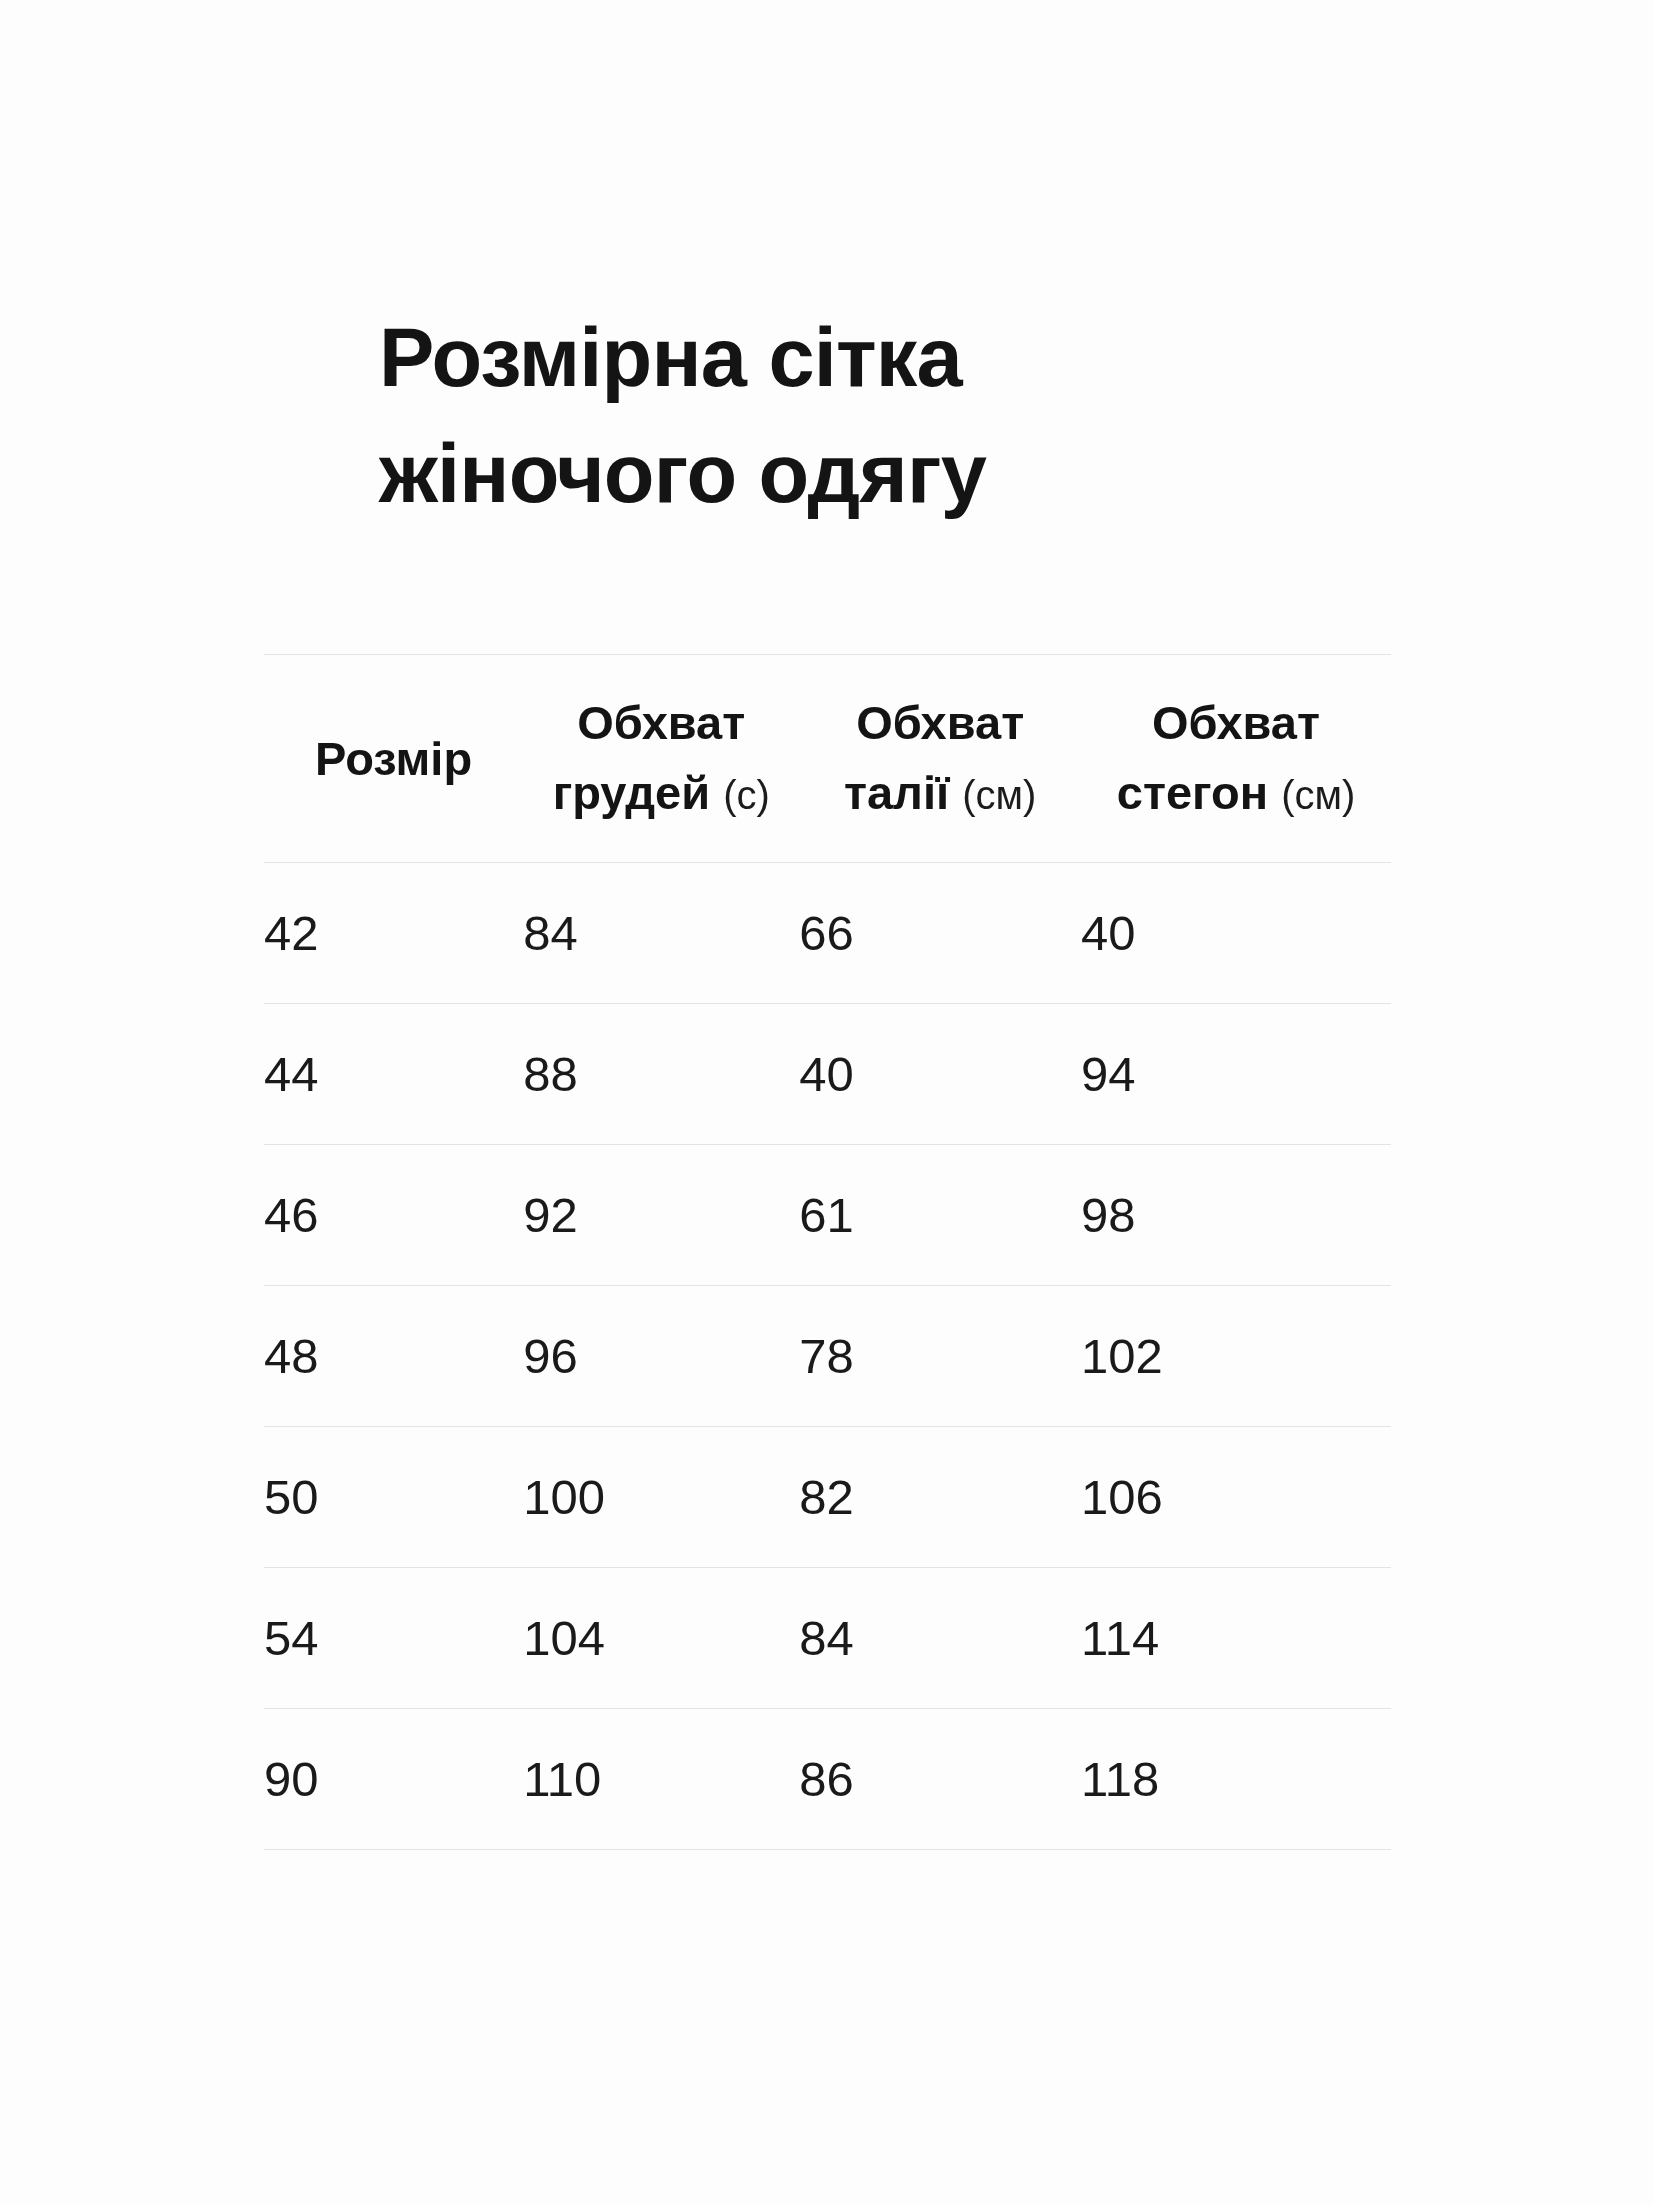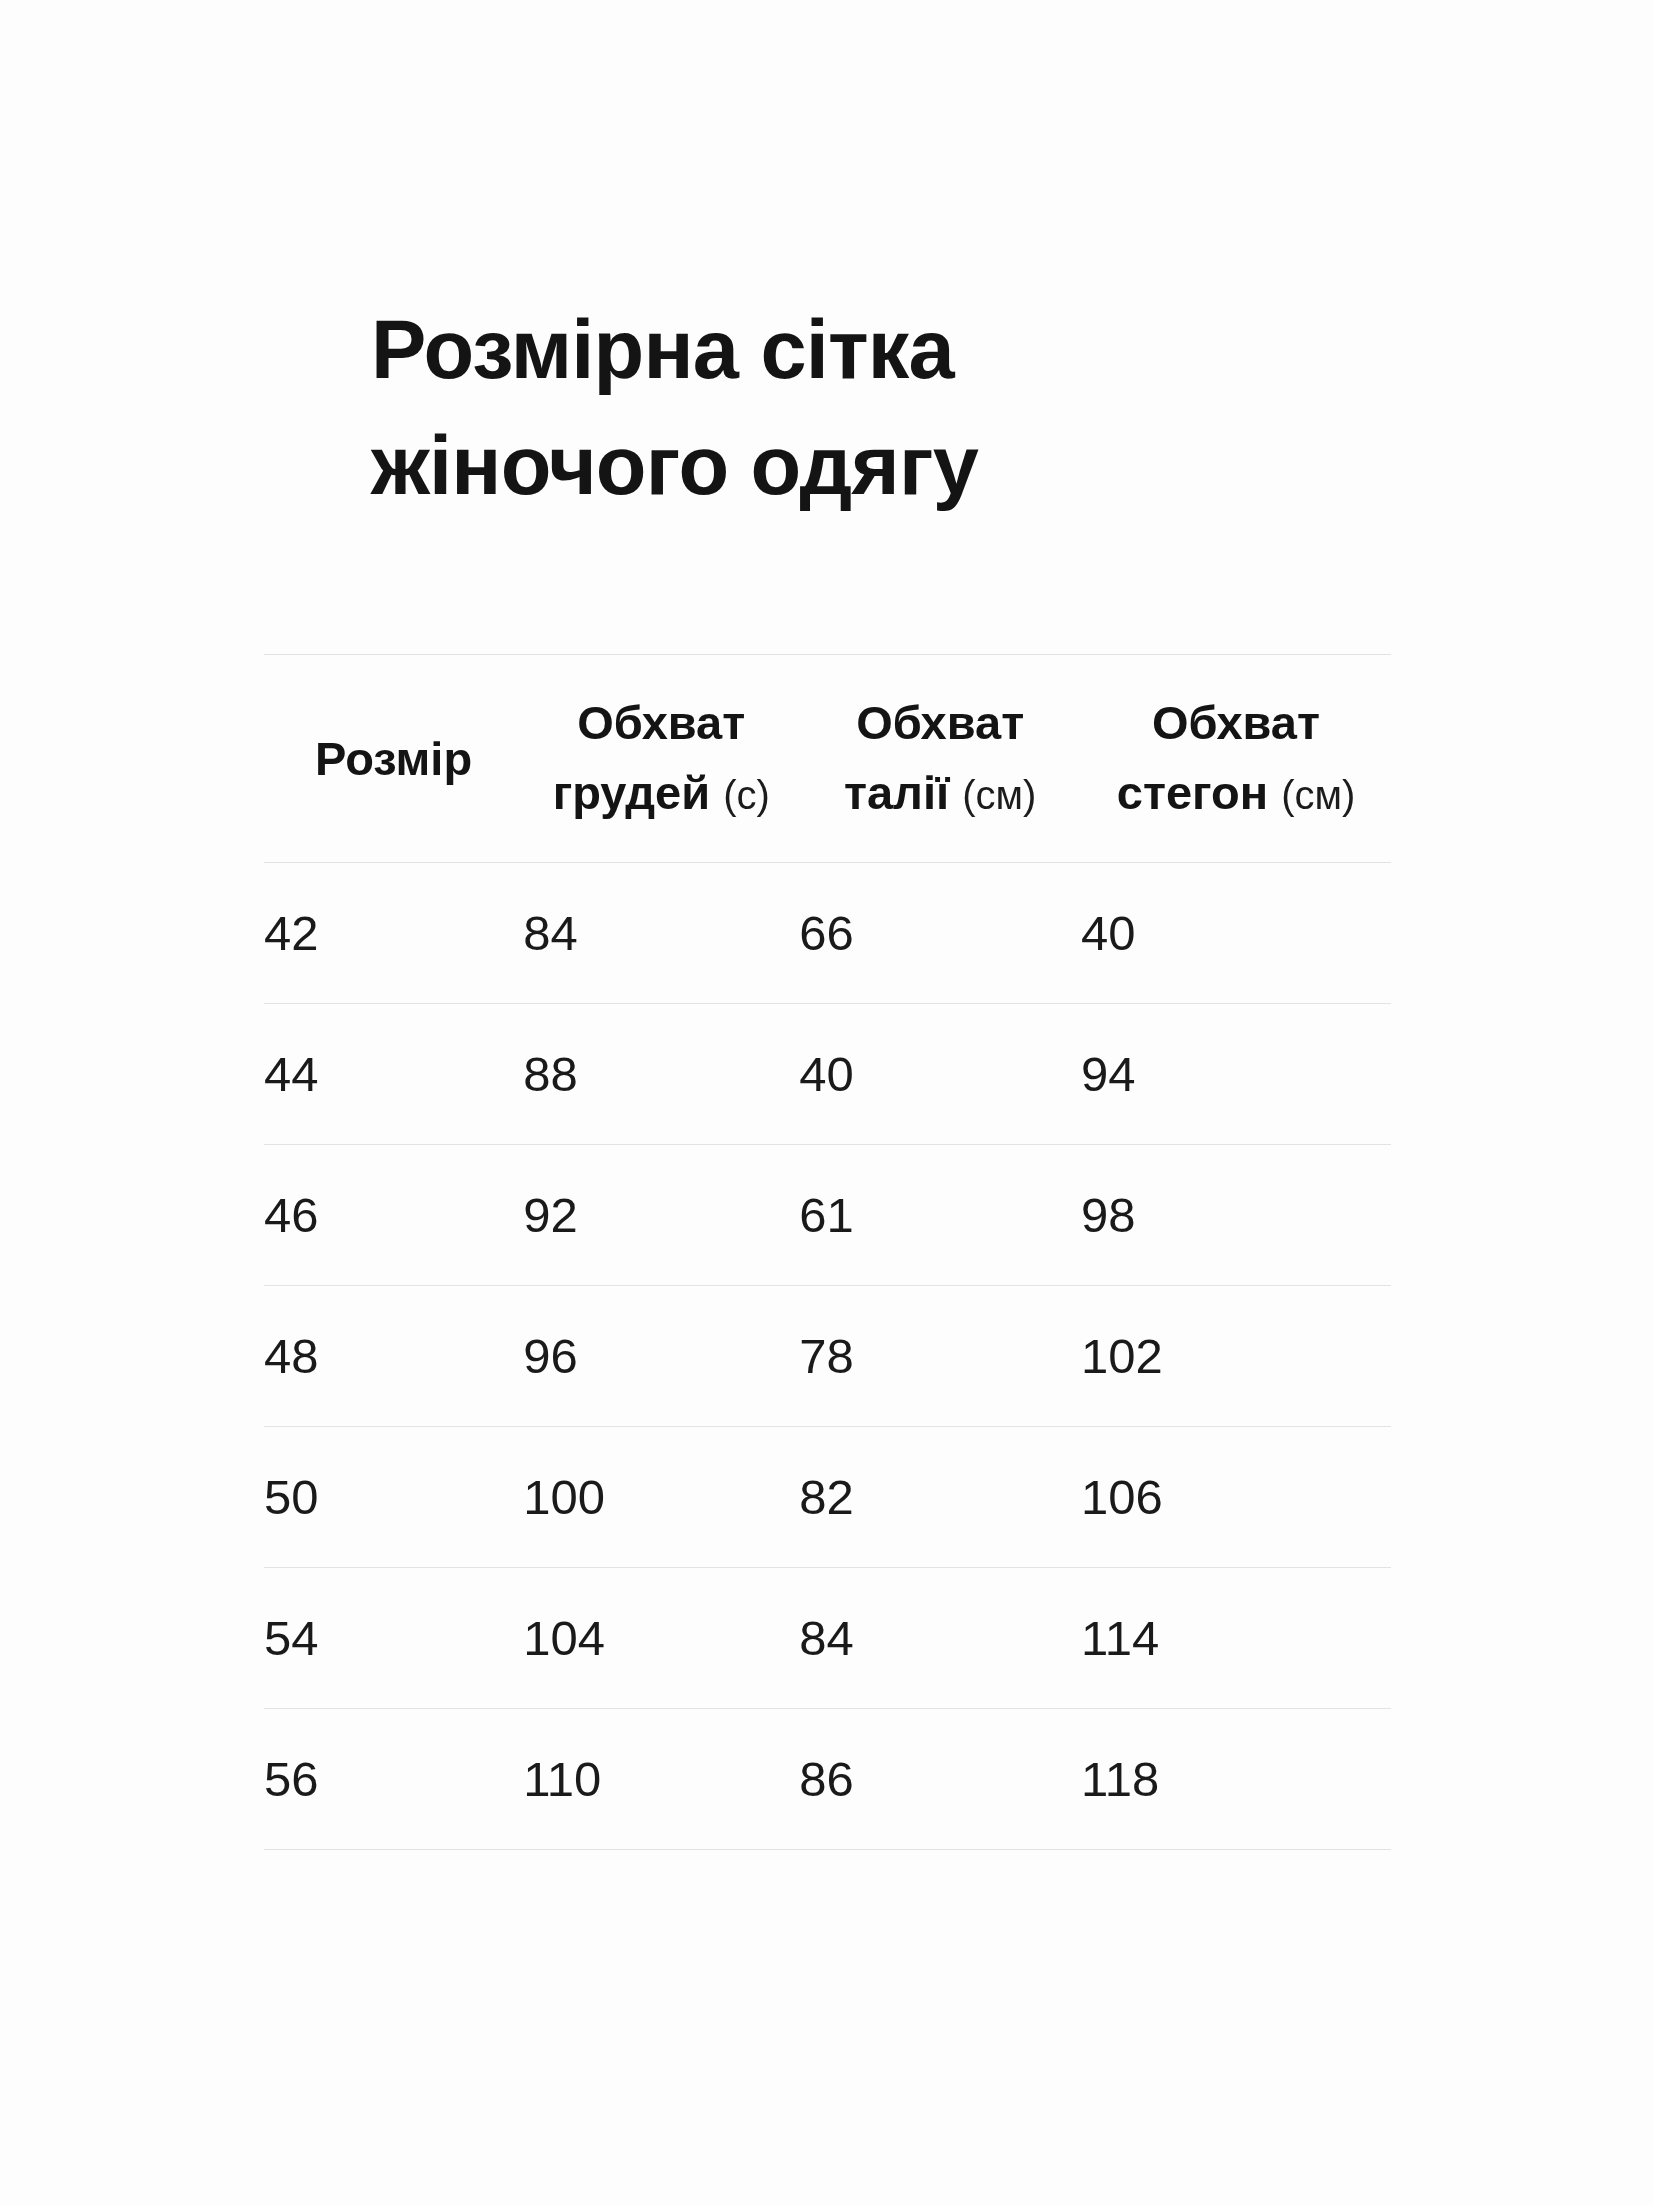--- a/index.html
+++ b/index.html
@@ -16,21 +16,21 @@
     overflow: hidden;
   }
   .page {
     position: absolute;
     inset: 0;
   }
   h1.title {
     position: absolute;
     left: 363px;
     top: 284px;
-    margin: 8px;
+    margin: 16px;
     font-size: 83px;
     line-height: 116px;
     font-weight: 700;
     letter-spacing: -0.8px;
     color: #141414;
   }
   h1.title span { display: block; }
 
   table.size-table {
     position: absolute;
@@ -139,21 +139,21 @@
           <td>82</td>
           <td>106</td>
         </tr>
         <tr>
           <td>54</td>
           <td>104</td>
           <td>84</td>
           <td>114</td>
         </tr>
         <tr>
-          <td>56</td>
+          <td>90</td>
           <td>110</td>
           <td>86</td>
           <td>118</td>
         </tr>
       </tbody>
   </table>
 
 </div>
 
 

